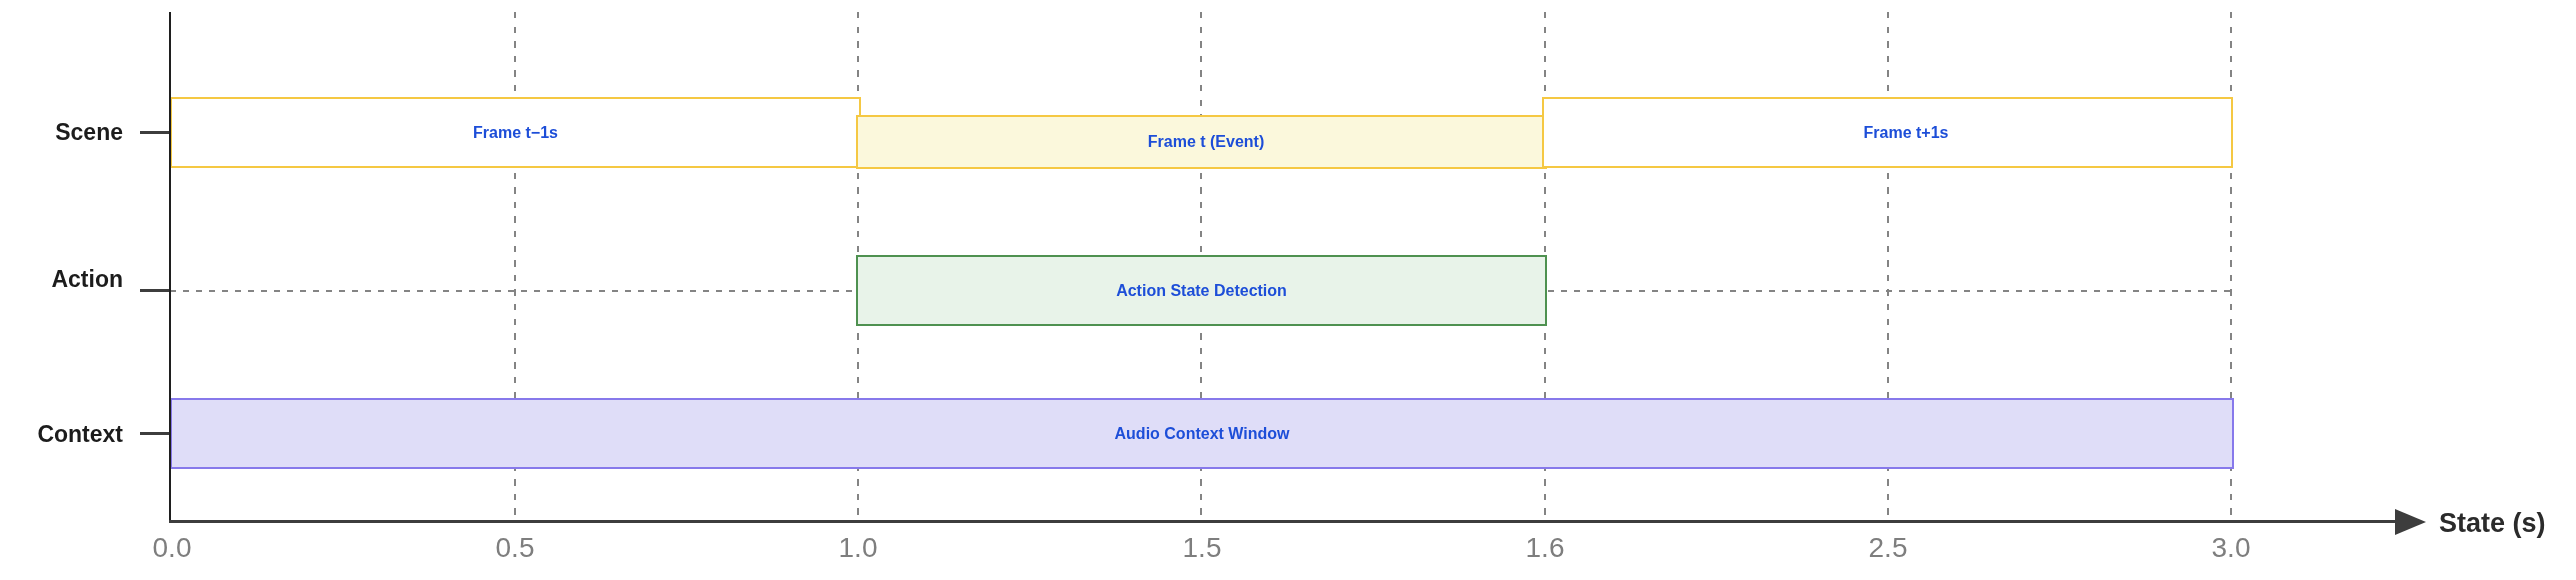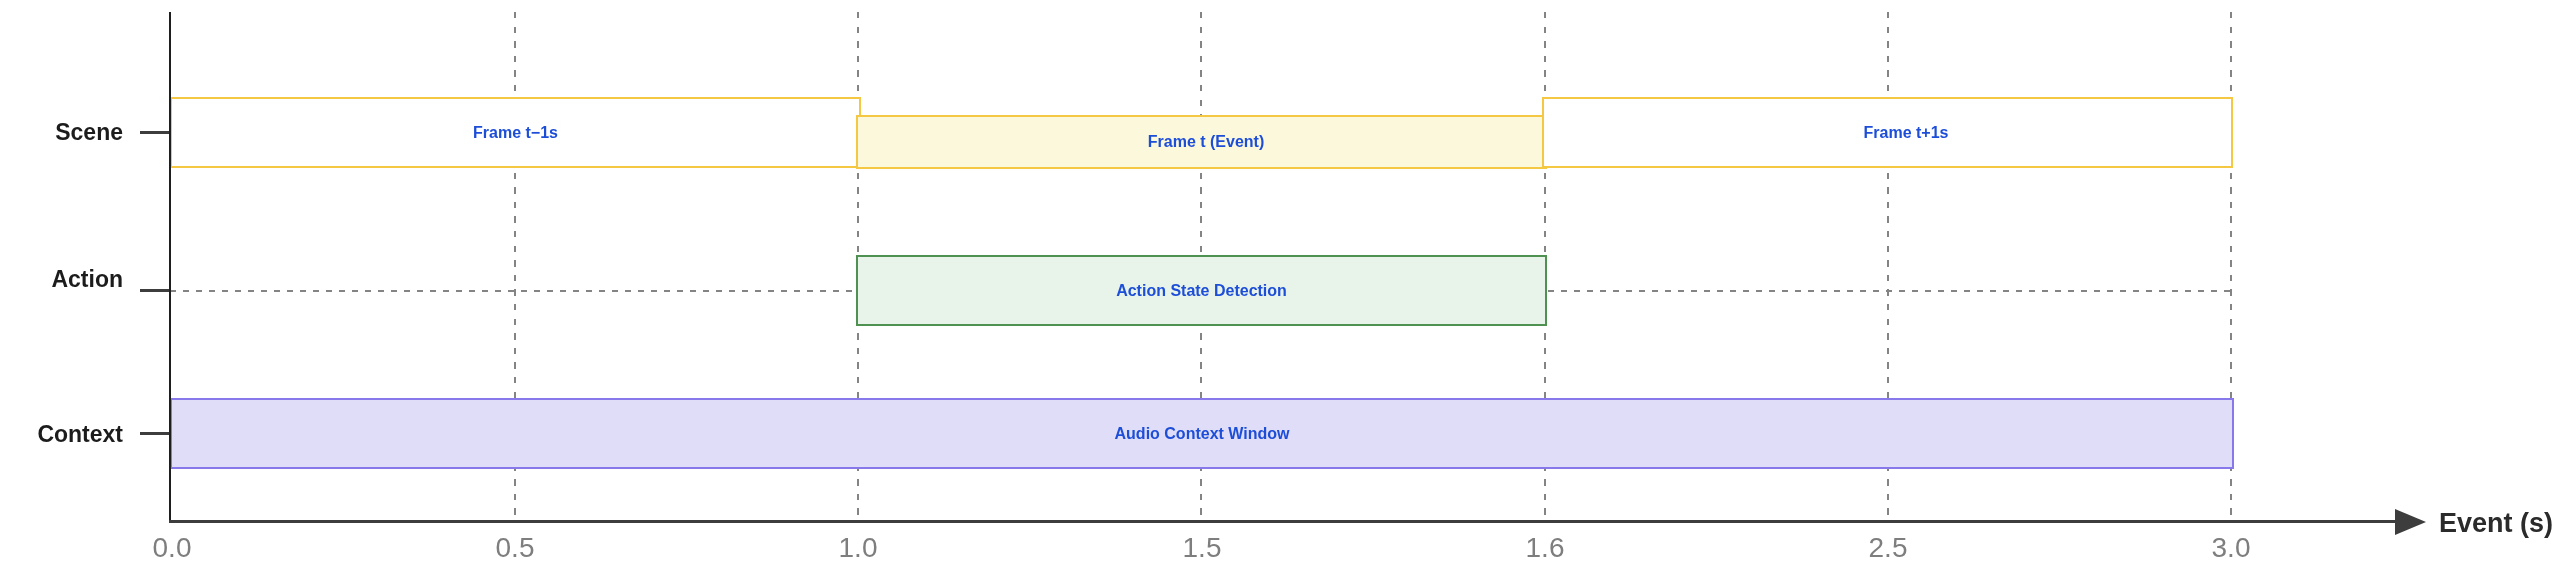--- a/index.html
+++ b/index.html
@@ -85,21 +85,21 @@
       <div class="rowtick" style="top: 131px;"></div>
       <div class="rowlabel" style="top: 114px;">Scene</div>
       <div class="rowtick" style="top: 289px;"></div>
       <div class="rowlabel" style="top: 261px;">Action</div>
       <div class="rowtick" style="top: 432px;"></div>
       <div class="rowlabel" style="top: 416px;">Context</div>
     </div>
   <div class="yaxis"></div>
   <div class="xaxis"></div>
   <div class="xarrow"></div>
-  <div class="xlabel">Event (s)</div>
+  <div class="xlabel">State (s)</div>
   <div id="layer-ticks">
       <div class="tick" style="left: 172px;">0.0</div>
       <div class="tick" style="left: 515px;">0.5</div>
       <div class="tick" style="left: 858px;">1.0</div>
       <div class="tick" style="left: 1202px;">1.5</div>
       <div class="tick" style="left: 1545px;">1.6</div>
       <div class="tick" style="left: 1888px;">2.5</div>
       <div class="tick" style="left: 2231px;">3.0</div>
     </div>
 </div>

